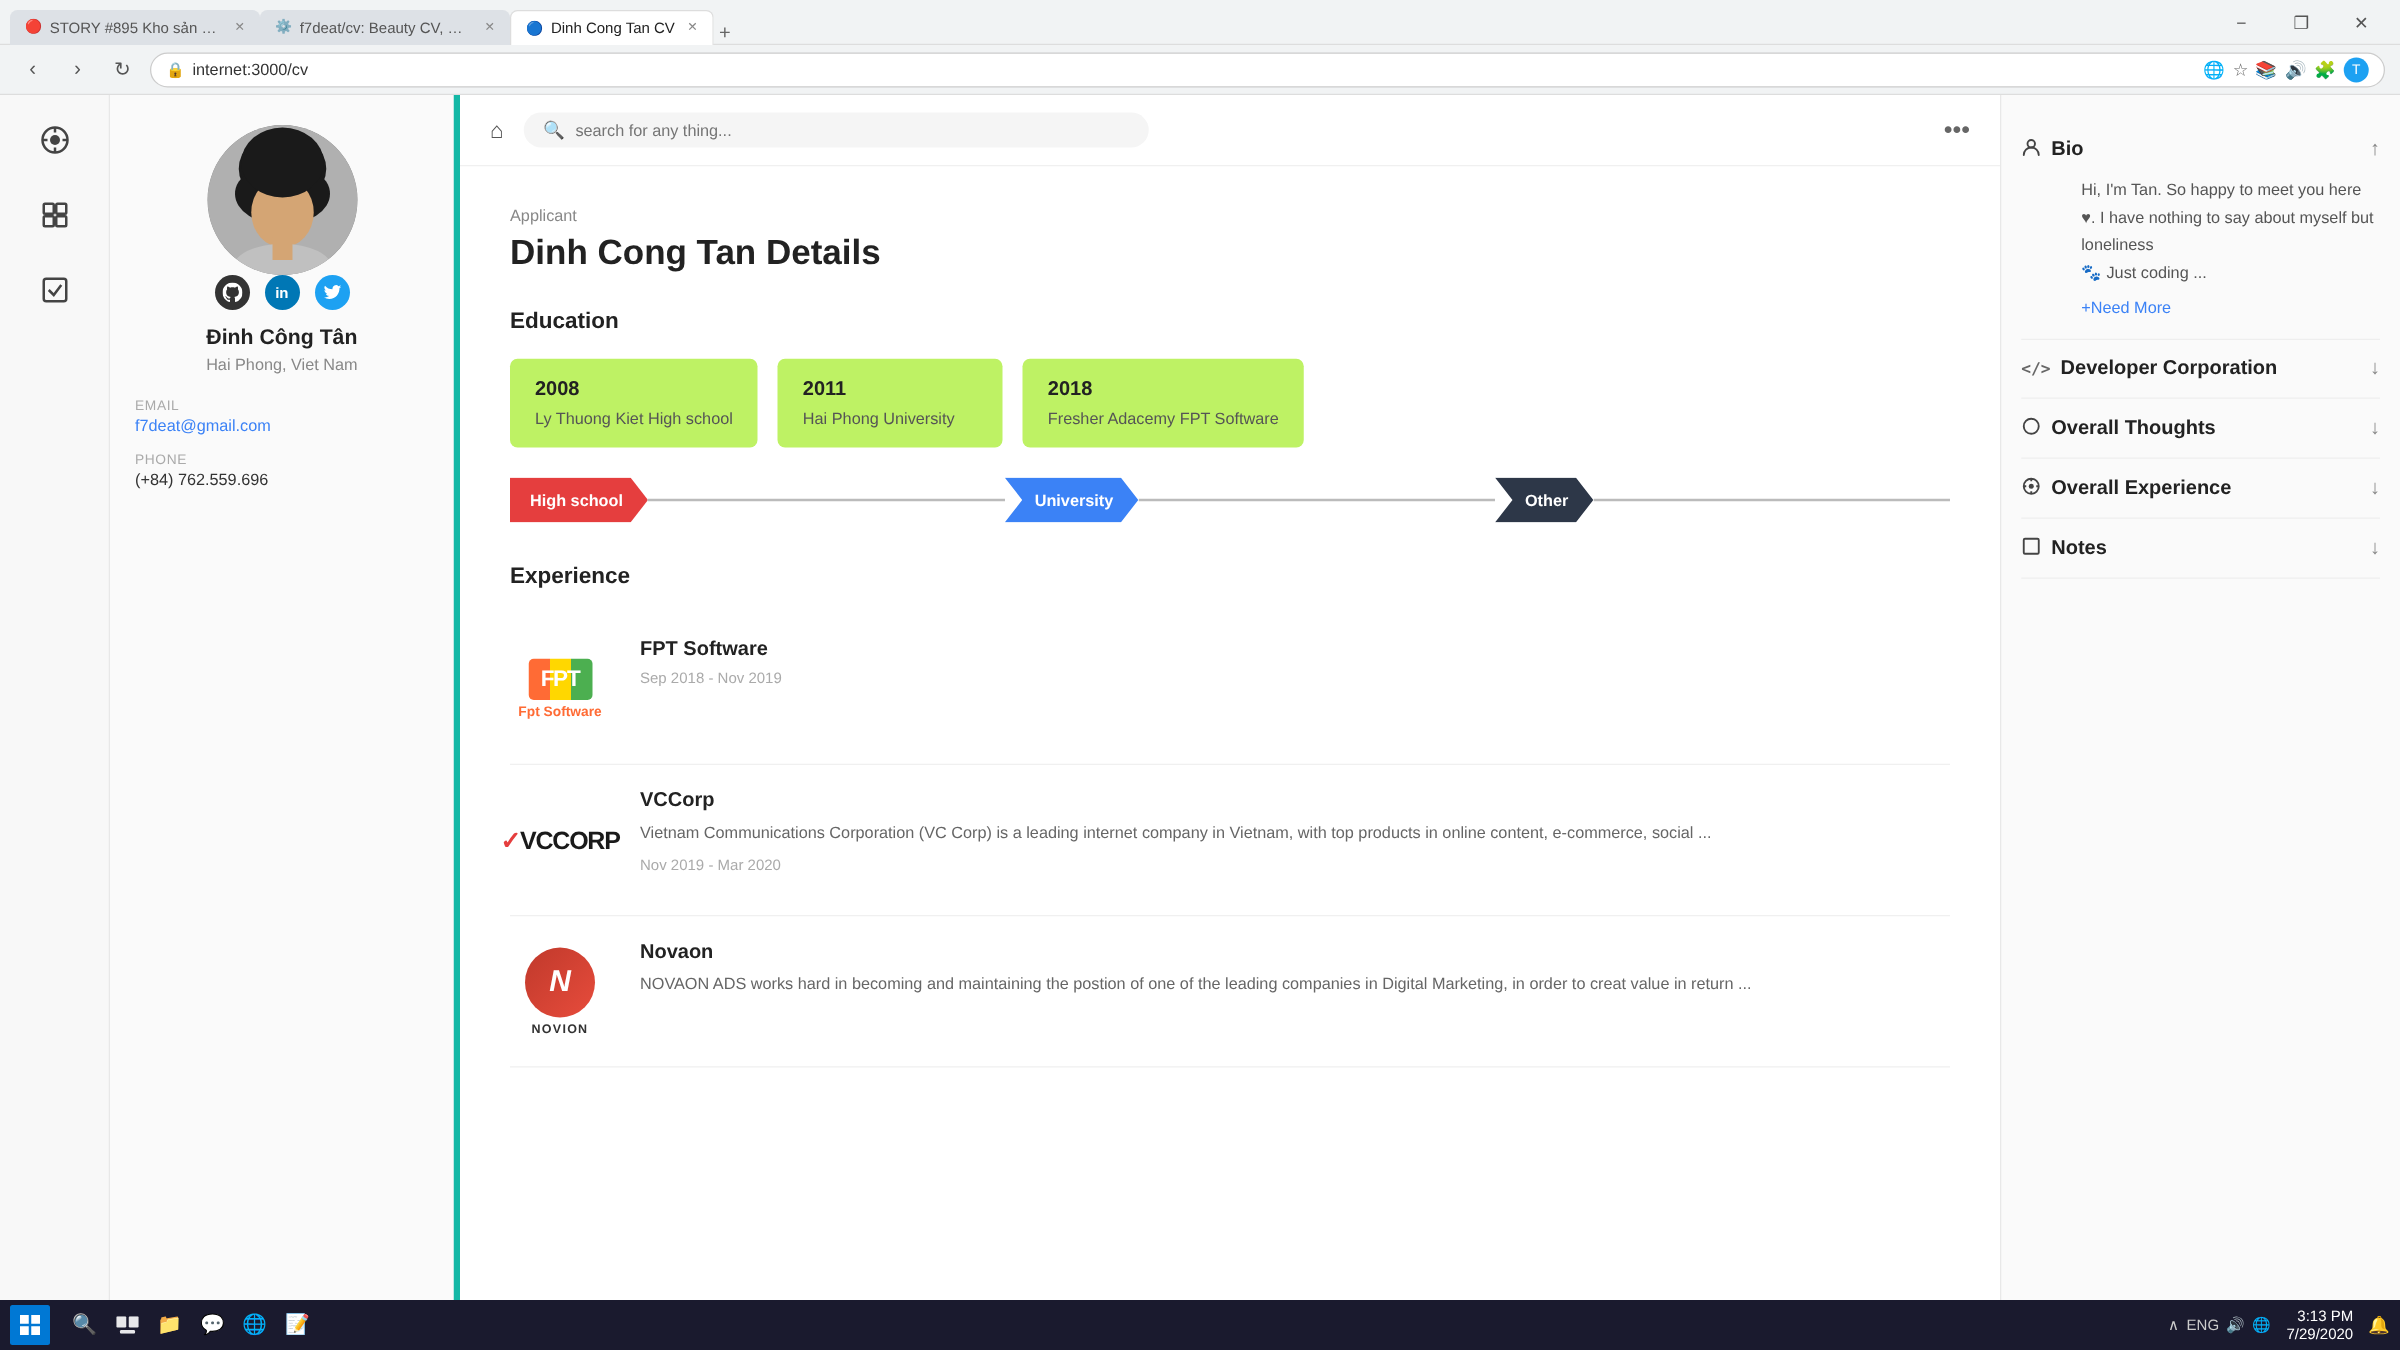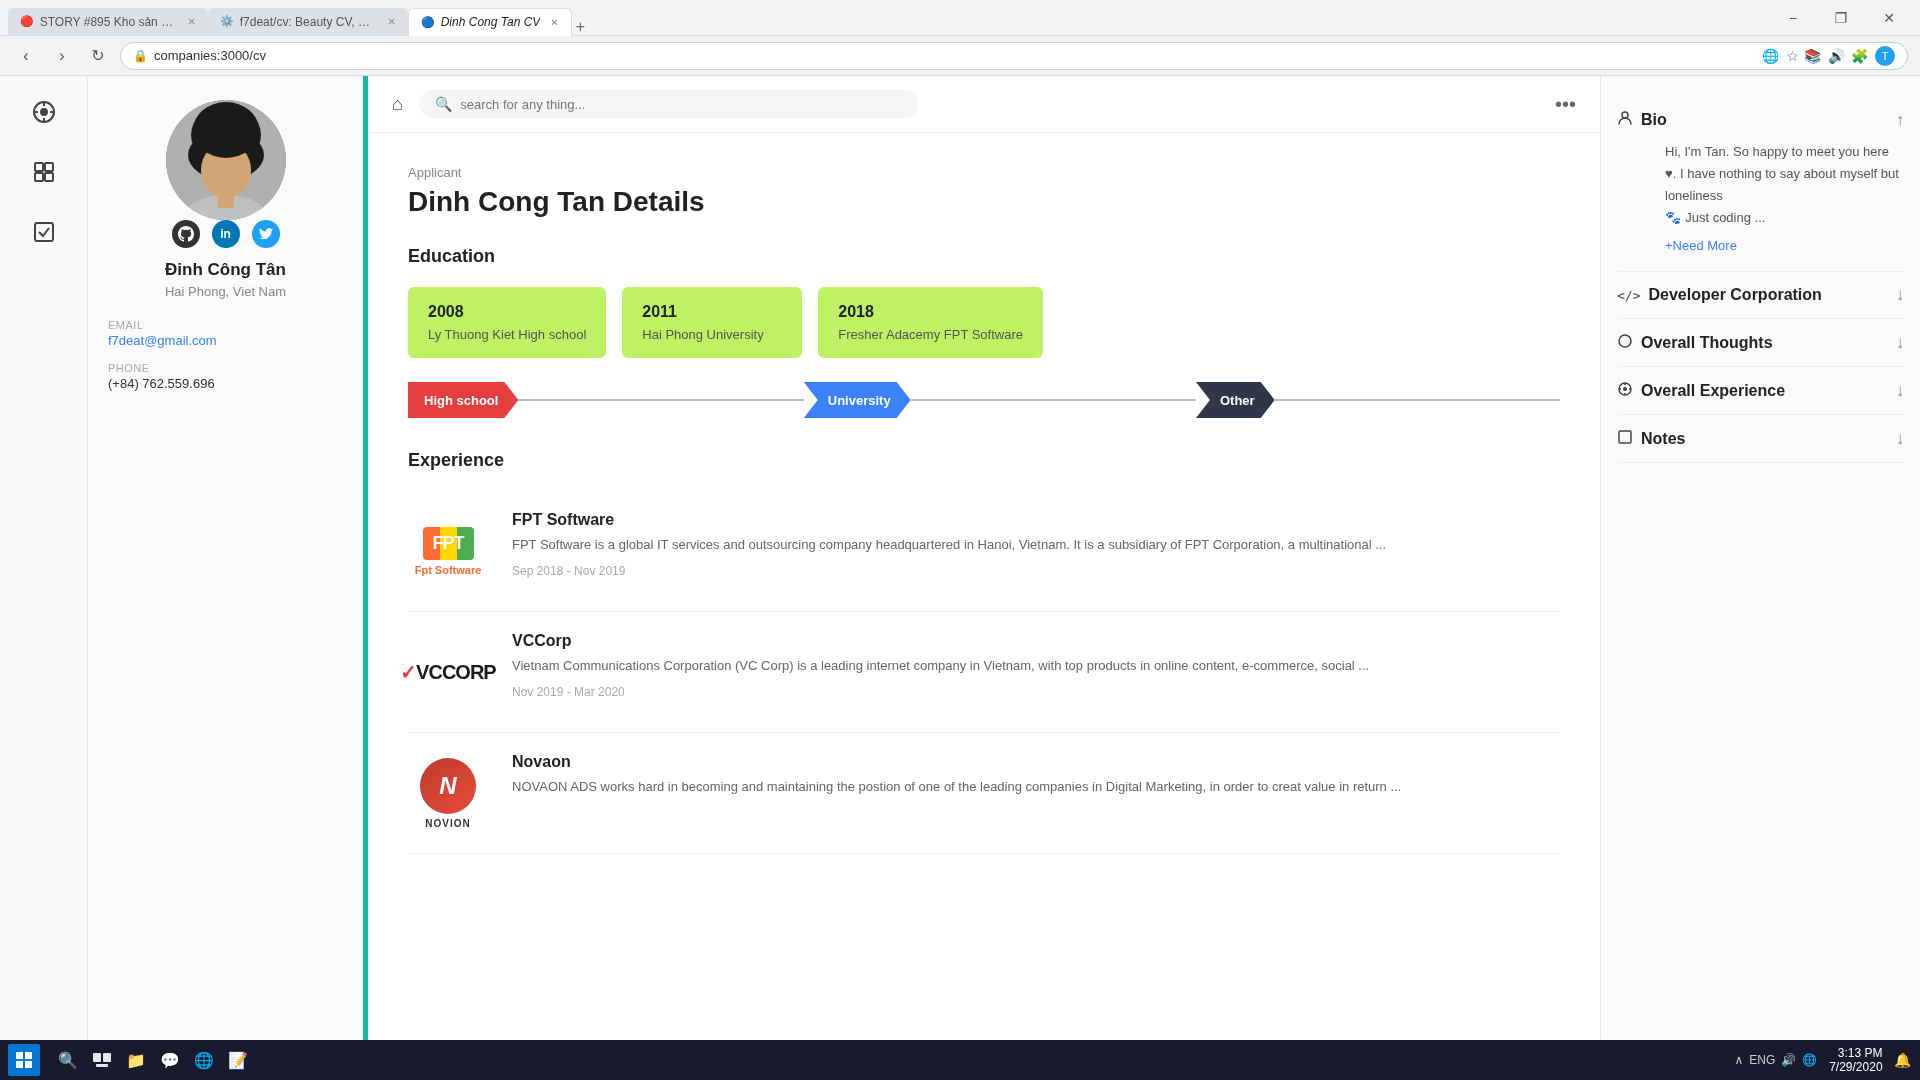--- a/index.html
+++ b/index.html
@@ -120,39 +120,39 @@
       <span style="overflow:hidden;text-overflow:ellipsis;white-space:nowrap;max-width:140px;">STORY #895 Kho sản phẩm - Go...</span>
       <span class="tab-close">✕</span>
     </div>
     <div class="tab inactive">
       <span style="font-size:11px;">⚙️</span>
       <span style="overflow:hidden;text-overflow:ellipsis;white-space:nowrap;max-width:140px;">f7deat/cv: Beauty CV, Resume o...</span>
       <span class="tab-close">✕</span>
     </div>
     <div class="tab active">
       <span style="font-size:11px;">🔵</span>
-      <span style="overflow:hidden;text-overflow:ellipsis;white-space:nowrap;max-width:140px;font-style:italic;">Dinh Cong Tan CV</span>
+      <span style="overflow:hidden;text-overflow:ellipsis;white-space:nowrap;max-width:140px;">Dinh Cong Tan CV</span>
       <span class="tab-close">✕</span>
     </div>
     <button class="tab-add">+</button>
   </div>
   <div style="margin-left:auto;display:flex;gap:2px;">
     <button class="win-btn">−</button>
     <button class="win-btn restore">❐</button>
     <button class="win-btn close">✕</button>
   </div>
 </div>
 
 <div class="address-bar-row">
   <button class="nav-btn">‹</button>
   <button class="nav-btn">›</button>
   <button class="nav-btn">↻</button>
   <div class="address-bar">
     <span style="color:#aaa;font-size:12px;">🔒</span>
-    <span style="font-size:13px;color:#333;">companies:3000/cv</span>
+    <span style="font-size:13px;color:#333;">internet:3000/cv</span>
     <div class="address-bar-icons">
       <span class="addr-icon">🌐</span>
       <span class="addr-icon">☆</span>
       <span class="addr-icon">📚</span>
       <span class="addr-icon">🔊</span>
       <span class="addr-icon">🧩</span>
       <span class="addr-icon" style="background:#1da1f2;color:#fff;border-radius:50%;width:20px;height:20px;display:inline-flex;align-items:center;justify-content:center;font-size:11px;">T</span>
     </div>
   </div>
 </div>
@@ -278,21 +278,20 @@
 
       <div class="exp-item">
         <div class="exp-logo fpt-container">
           <div style="background:linear-gradient(to right,#ff6b35 33%,#ffd700 33% 66%,#4caf50 66%);border-radius:4px;padding:6px 10px;display:inline-block;">
             <span style="color:#fff;font-weight:900;font-size:18px;letter-spacing:-1px;">FPT</span>
           </div>
           <div class="fpt-label" style="font-size:11px;color:#ff6b35;font-weight:600;margin-top:4px;">Fpt Software</div>
         </div>
         <div class="exp-details">
           <div class="exp-company">FPT Software</div>
-          <div class="exp-desc">FPT Software is a global IT services and outsourcing company headquartered in Hanoi, Vietnam. It is a subsidiary of FPT Corporation, a multinational ...</div>
           <div class="exp-date">Sep 2018 - Nov 2019</div>
         </div>
       </div>
 
       <div class="exp-item">
         <div class="exp-logo" style="display:flex;align-items:center;">
           <span style="font-size:20px;font-weight:900;color:#1a1a1a;letter-spacing:-1px;font-family:Arial Black,sans-serif;">
             <span style="color:#e53e3e;">✓</span>VCCORP
           </span>
         </div>

